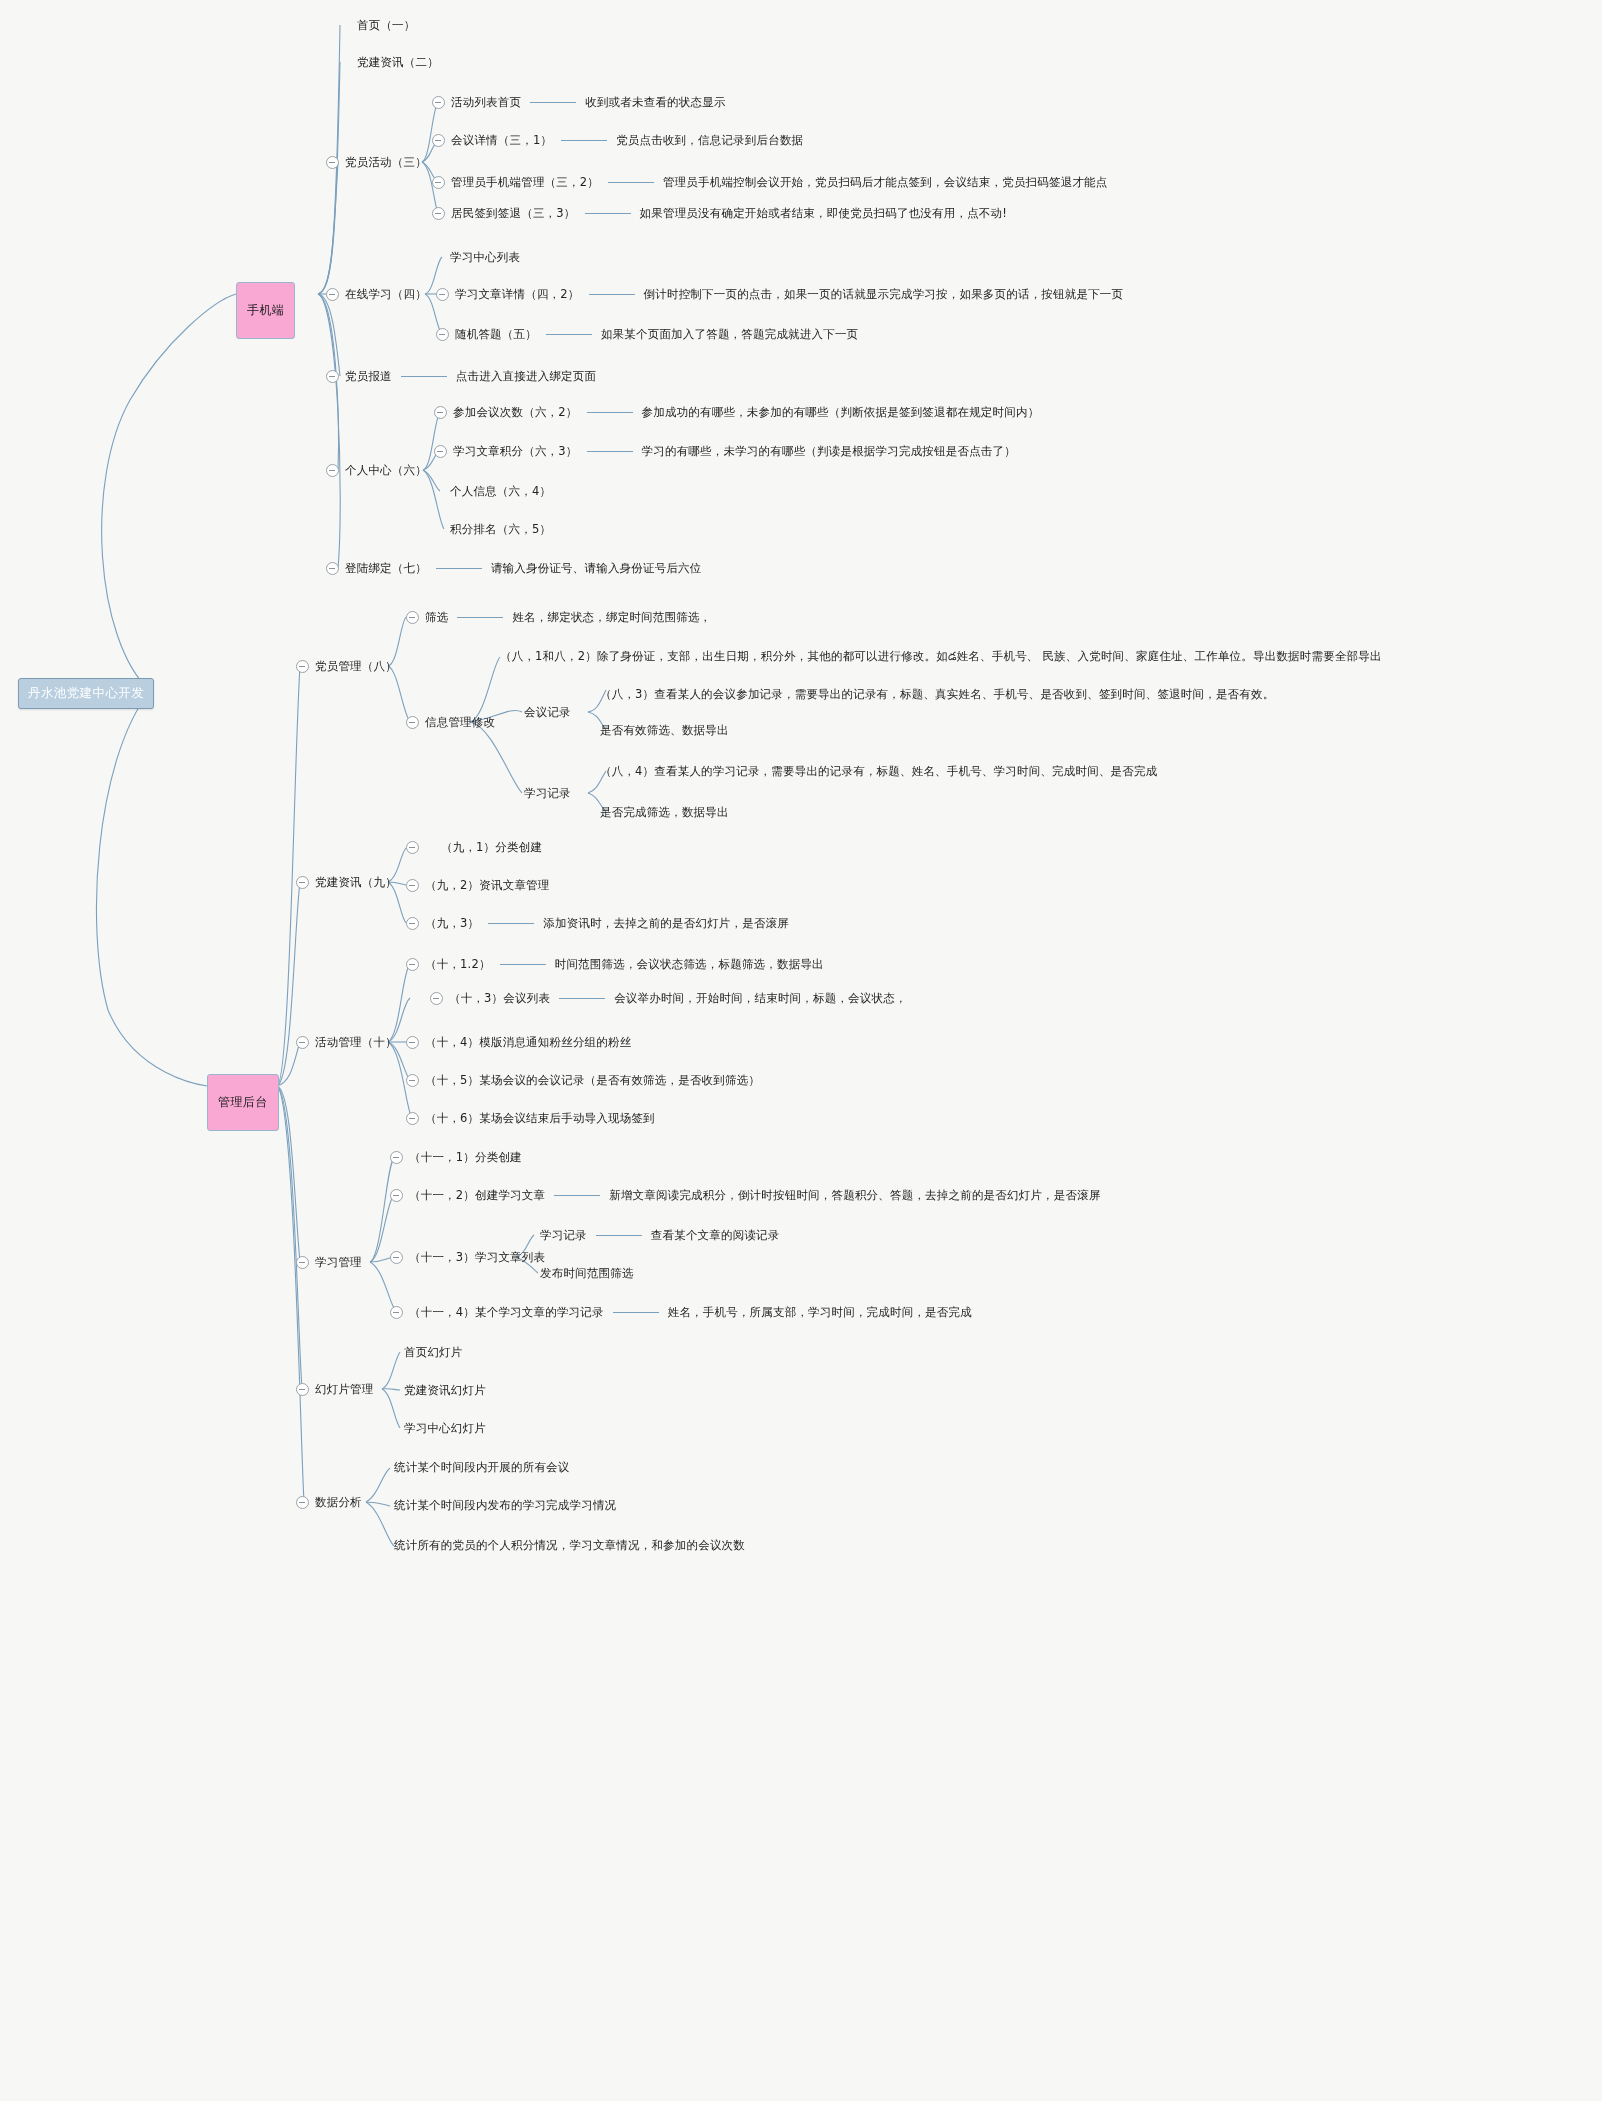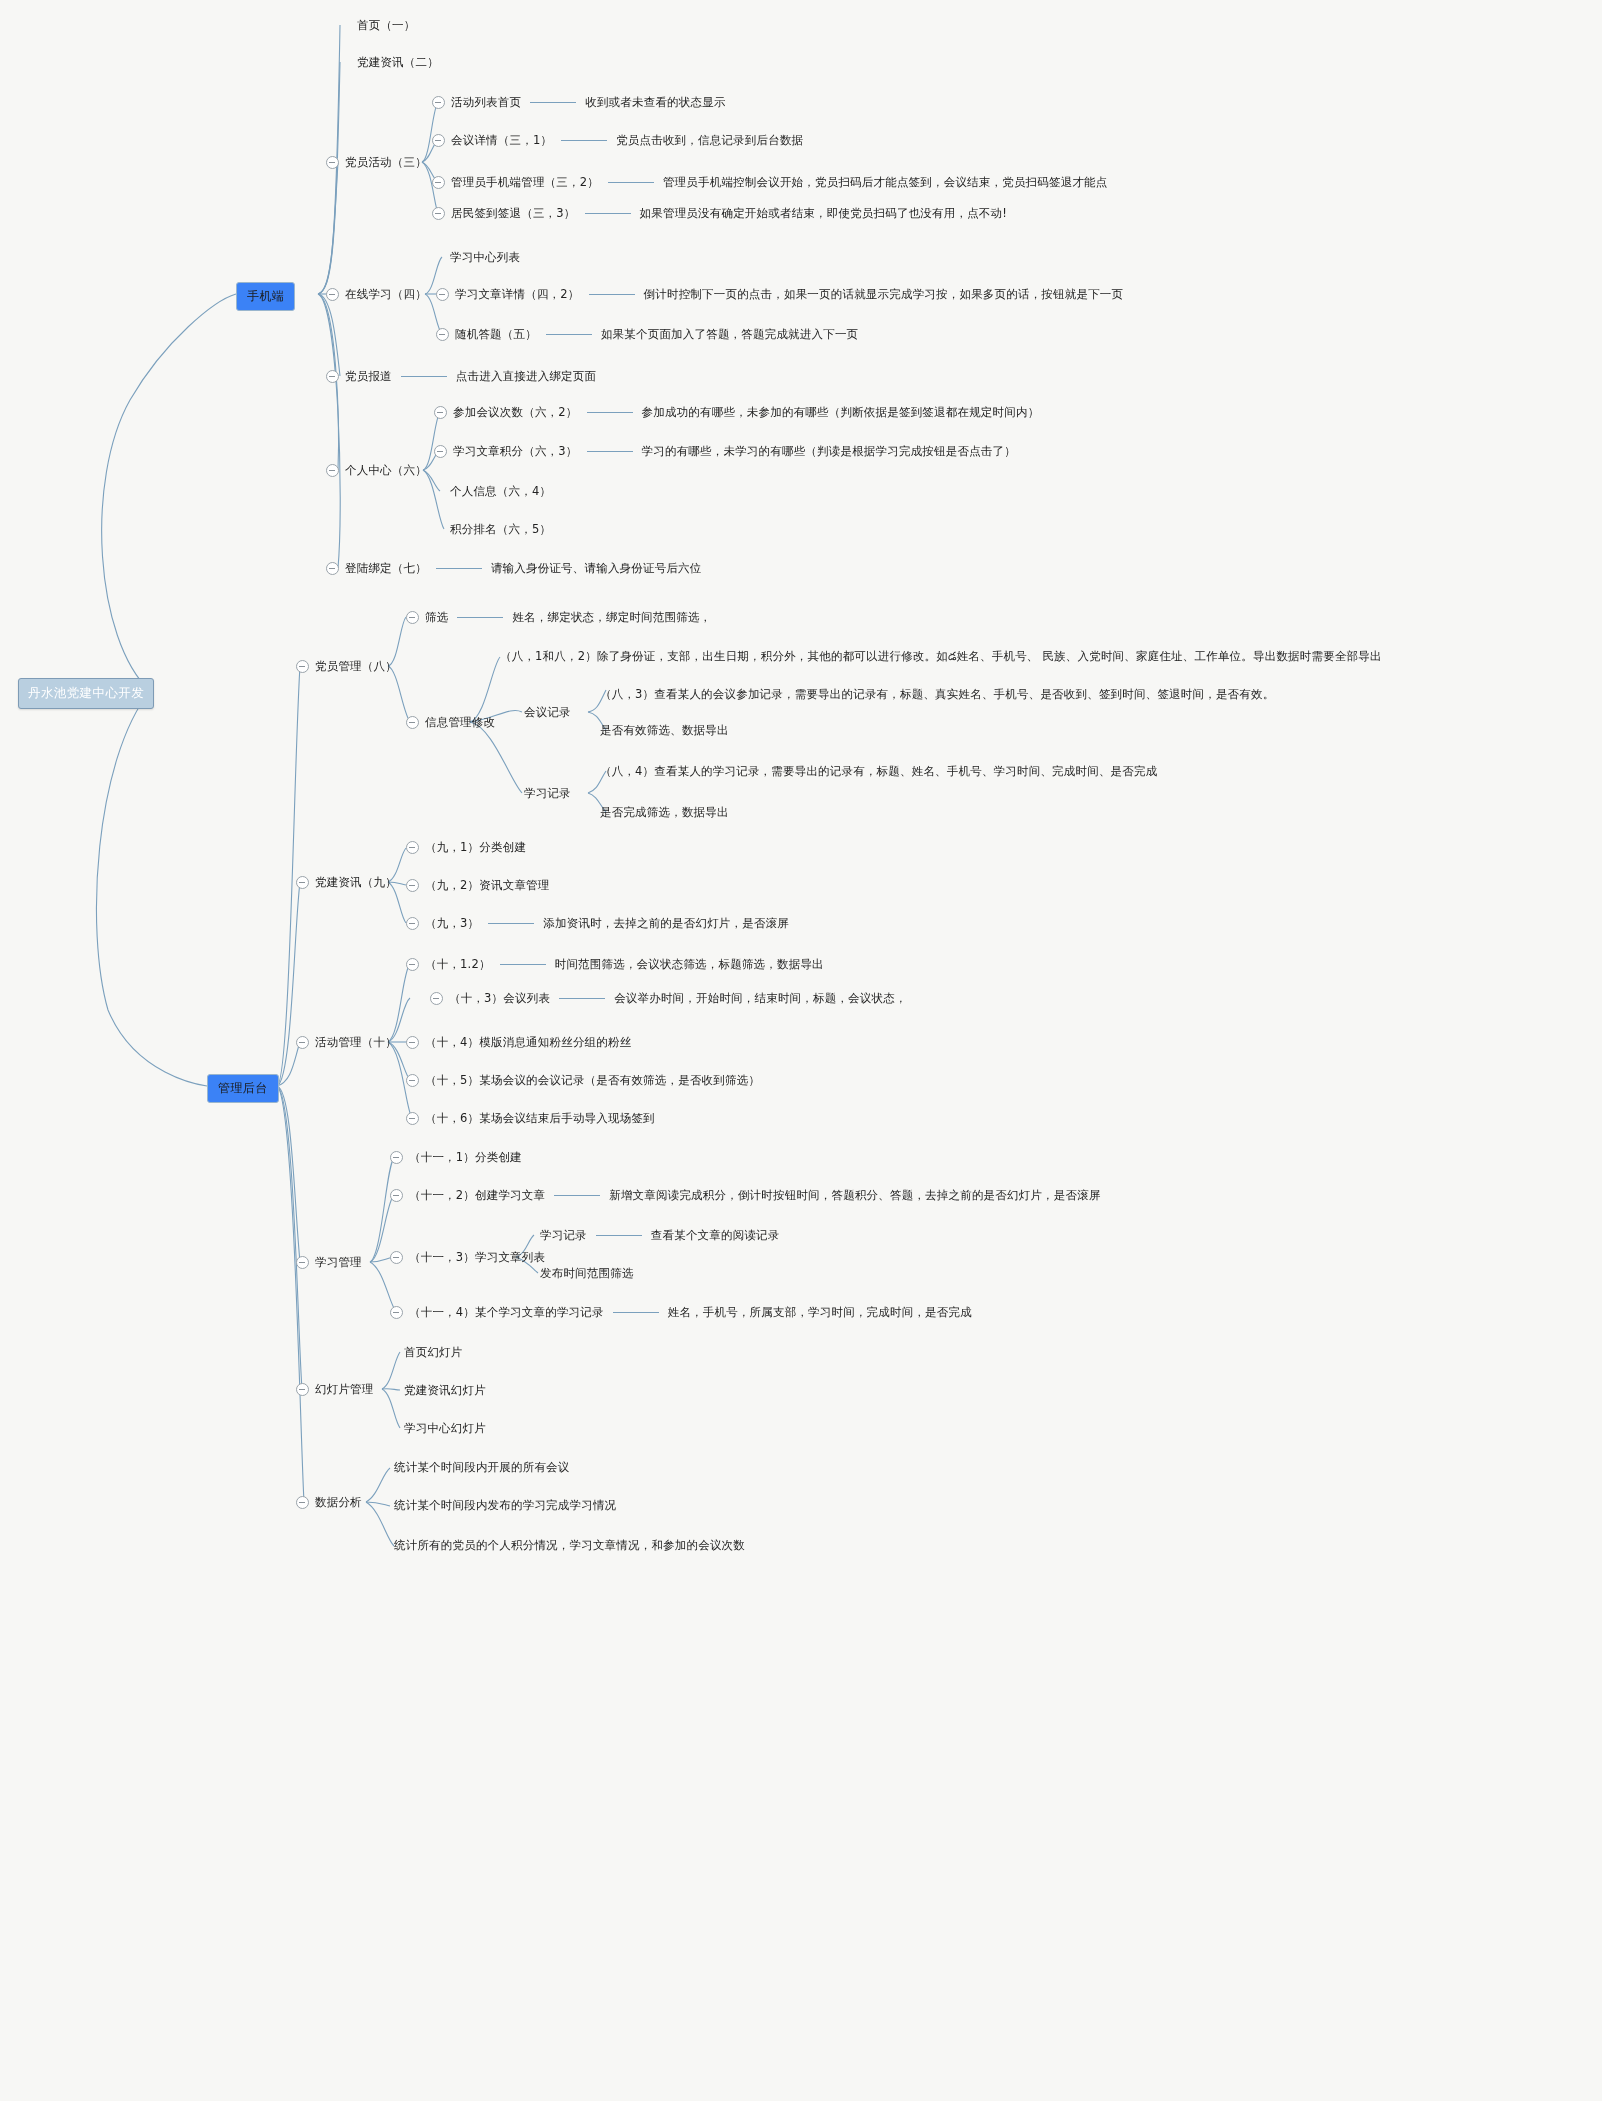--- a/index.html
+++ b/index.html
@@ -8,22 +8,22 @@
   #edges{position:absolute;left:0;top:0;width:1602px;height:2101px;pointer-events:none;}
   .node{position:absolute;display:flex;align-items:center;white-space:nowrap;}
   .node .lbl{font-size:11.5px;color:#222;line-height:1.1;letter-spacing:.2px;}
   .bullet{width:11px;height:11px;border:1px solid #9aa3aa;border-radius:50%;
           background:#fff;margin-right:6px;flex:0 0 auto;position:relative;}
   .bullet:after{content:"";position:absolute;left:2px;top:4.5px;width:6px;height:1px;background:#8a9299;}
   .nobullet{margin-left:17px;}
   .root{position:absolute;background:#b9cfe0;border:1px solid #7e9bb5;border-radius:3px;
         padding:6px 9px;color:#fff;font-size:12.5px;letter-spacing:.4px;
         box-shadow:0 1px 2px rgba(0,0,0,.12);}
-  .lvl1{position:absolute;background:#3b82f6;border:1px solid #9ab6cd;border-radius:3px;
-        padding:5px 10px;font-size:12px;color:#1b1b1b;letter-spacing:.4px;}
+  .lvl1{position:absolute;background:#f9a8d4;border:1px solid #9ab6cd;border-radius:3px;
+        padding:19px 10px;font-size:12px;color:#1b1b1b;letter-spacing:.4px;}
   .leafline{display:inline-block;width:46px;height:1px;background:#7ba0bd;margin:0 9px;vertical-align:middle;}
   .detail{font-size:11px;color:#222;}
   .wm{position:absolute;left:466px;top:768px;font-size:38px;color:#d9d9d9;
       letter-spacing:14px;font-weight:bold;user-select:none;}
 </style>
 </head>
 <body>
 
 <div id="canvas">
 
@@ -237,21 +237,21 @@
     <span class="lbl">学习记录</span>
   </div>
   <div class="node" style="left:600px;top:806px;">
     <span class="lbl detail">是否完成筛选，数据导出</span>
   </div>
 
   <div class="node" style="left:296px;top:876px;">
     <span class="bullet"></span>
     <span class="lbl">党建资讯（九）</span>
   </div>
-  <div class="node" style="left:406px;top:841px;">
+  <div class="node" style="left:406px;top:841px;gap:16px;">
     <span class="bullet"></span>
     <span class="lbl">（九，1）分类创建</span>
   </div>
   <div class="node" style="left:406px;top:879px;">
     <span class="bullet"></span>
     <span class="lbl">（九，2）资讯文章管理</span>
   </div>
   <div class="node" style="left:406px;top:917px;">
     <span class="bullet"></span>
     <span class="lbl">（九，3）</span>

